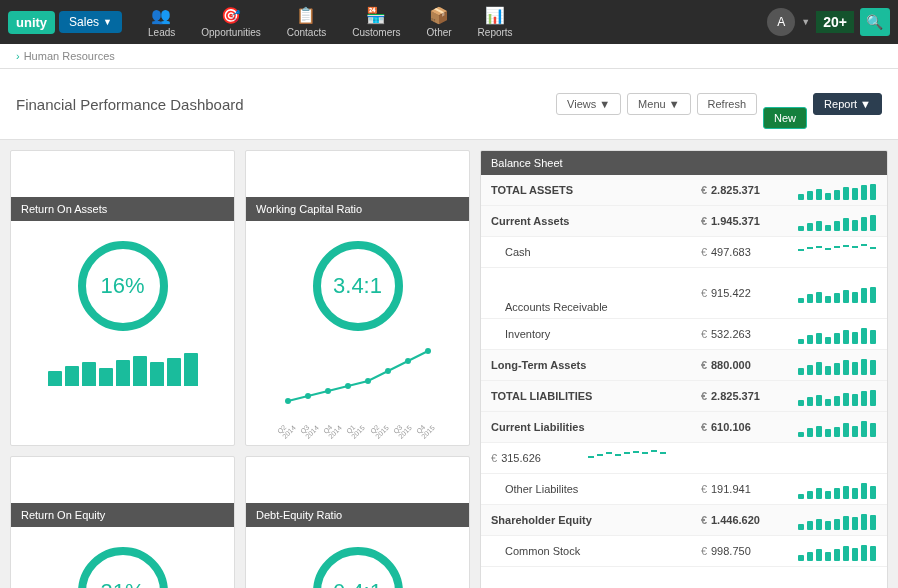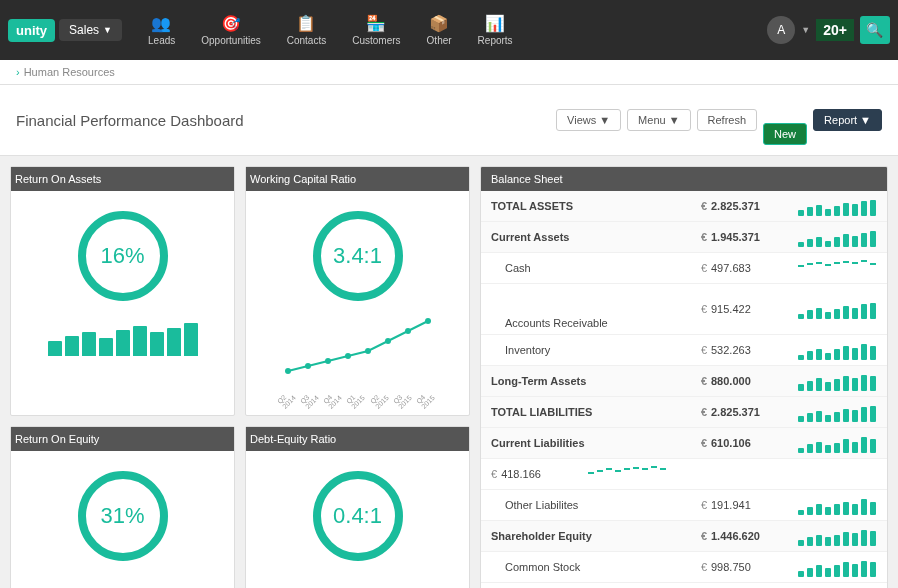--- a/index.html
+++ b/index.html
@@ -1,21 +1,21 @@
 <!DOCTYPE html>
 <html><head>
   <meta charset="utf-8">
   <style>
     * { box-sizing: border-box; margin: 0; padding: 0; }
     body { font-family: 'Segoe UI', Arial, sans-serif; background: #f0f0f0; font-size: 12px; color: #333; }
 
     
-    .top-nav { background: #2c2c2c; display: flex; align-items: center; height: 60px; padding: 0 8px; gap: 4px; }
+    .top-nav { background: #2c2c2c; display: flex; align-items: center; height: 44px; padding: 0 8px; gap: 4px; }
     .logo { background: #1abc9c; border-radius: 4px; padding: 4px 8px; font-weight: bold; color: white; font-size: 13px; }
-    .nav-dropdown { background: #404040; border-radius: 4px; color: white; padding: 4px 10px; font-size: 12px; display: flex; align-items: center; gap: 4px; cursor: pointer; }
+    .nav-dropdown { background: #0369a1; border-radius: 4px; color: white; padding: 4px 10px; font-size: 12px; display: flex; align-items: center; gap: 4px; cursor: pointer; }
     .nav-dropdown .arrow { font-size: 9px; }
     .nav-items { display: flex; gap: 2px; margin-left: 10px; flex: 1; }
     .nav-item { display: flex; flex-direction: column; align-items: center; color: #ccc; padding: 4px 12px; cursor: pointer; font-size: 10px; gap: 2px; }
     .nav-icon { font-size: 16px; }
     .nav-right { display: flex; align-items: center; gap: 6px; margin-left: auto; }
     .nav-avatar { background: #555; border-radius: 50%; width: 28px; height: 28px; display: flex; align-items: center; justify-content: center; color: white; font-size: 12px; }
     .nav-badge { background: #14532d; border-radius: 0; color: white; padding: 3px 7px; font-size: 14px; font-weight: bold; cursor: pointer; }
     .nav-search { background: #1abc9c; border: none; border-radius: 3px; width: 30px; height: 28px; display: flex; align-items: center; justify-content: center; color: white; cursor: pointer; font-size: 14px; }
 
     
@@ -29,21 +29,21 @@
     .header-actions { display: flex; align-items: center; gap: 6px; }
     .btn { border: 1px solid #ccc; background: white; padding: 4px 10px; border-radius: 3px; font-size: 11px; cursor: pointer; color: #555; display: flex; align-items: center; gap: 3px; }
     .btn-green { background: #15803d; border-color: #1abc9c; color: white; margin-top: 28px; }
     .btn-primary { background: #2c3e50; border-color: #2c3e50; color: white; align-items: center; }
 
     
     .main { display: flex; gap: 10px; padding: 10px; background: #f0f0f0; min-height: calc(588px - 95px); }
     .left-panels { display: flex; flex-direction: column; gap: 10px; flex: 0 0 460px; }
     .panels-row { display: flex; gap: 10px; }
     .panel { background: white; border: 1px solid #ddd; border-radius: 2px; flex: 1; }
-    .panel-header { background: #555; color: white; padding: 6px 4px; font-size: 11px; }
+    .panel-header { background: #555; color: white; padding: 6px 10px; font-size: 11px; margin-top: 46px; }
 
     
     .circle-chart { display: flex; flex-direction: column; align-items: center; padding: 10px; }
     .circle { width: 90px; height: 90px; border-radius: 50%; border: 8px solid #1abc9c; display: flex; align-items: center; justify-content: center; font-size: 22px; color: #1abc9c; font-weight: 300; margin: 10px 0; }
     .mini-bars { display: flex; gap: 3px; align-items: flex-end; height: 40px; margin-top: 5px; }
     .mini-bar { width: 14px; background: #1abc9c; border-radius: 1px 1px 0 0; }
 
     
     .balance-sheet { background: white; border: 1px solid #ddd; border-radius: 2px; flex: 1; overflow-y: auto; }
     .bs-header { background: #555; color: white; padding: 6px 10px; font-size: 11px; }
@@ -336,21 +336,21 @@
             <rect x="28" y="12" width="6" height="8" fill="#1abc9c" rx="1"></rect>
             <rect x="37" y="10" width="6" height="10" fill="#1abc9c" rx="1"></rect>
             <rect x="46" y="6" width="6" height="14" fill="#1abc9c" rx="1"></rect>
             <rect x="55" y="9" width="6" height="11" fill="#1abc9c" rx="1"></rect>
             <rect x="64" y="4" width="6" height="16" fill="#1abc9c" rx="1"></rect>
             <rect x="73" y="6" width="6" height="14" fill="#1abc9c" rx="1"></rect>
           </svg>
         </div>
         <div class="bs-row">
           <span class="bs-currency">€</span>
-          <span class="bs-value">418.166</span>
+          <span class="bs-value">315.626</span>
           <svg width="80" height="20">
             <rect x="1" y="8" width="6" height="2" fill="#1abc9c"></rect>
             <rect x="10" y="6" width="6" height="2" fill="#1abc9c"></rect>
             <rect x="19" y="4" width="6" height="2" fill="#1abc9c"></rect>
             <rect x="28" y="6" width="6" height="2" fill="#1abc9c"></rect>
             <rect x="37" y="4" width="6" height="2" fill="#1abc9c"></rect>
             <rect x="46" y="3" width="6" height="2" fill="#1abc9c"></rect>
             <rect x="55" y="4" width="6" height="2" fill="#1abc9c"></rect>
             <rect x="64" y="2" width="6" height="2" fill="#1abc9c"></rect>
             <rect x="73" y="4" width="6" height="2" fill="#1abc9c"></rect>

